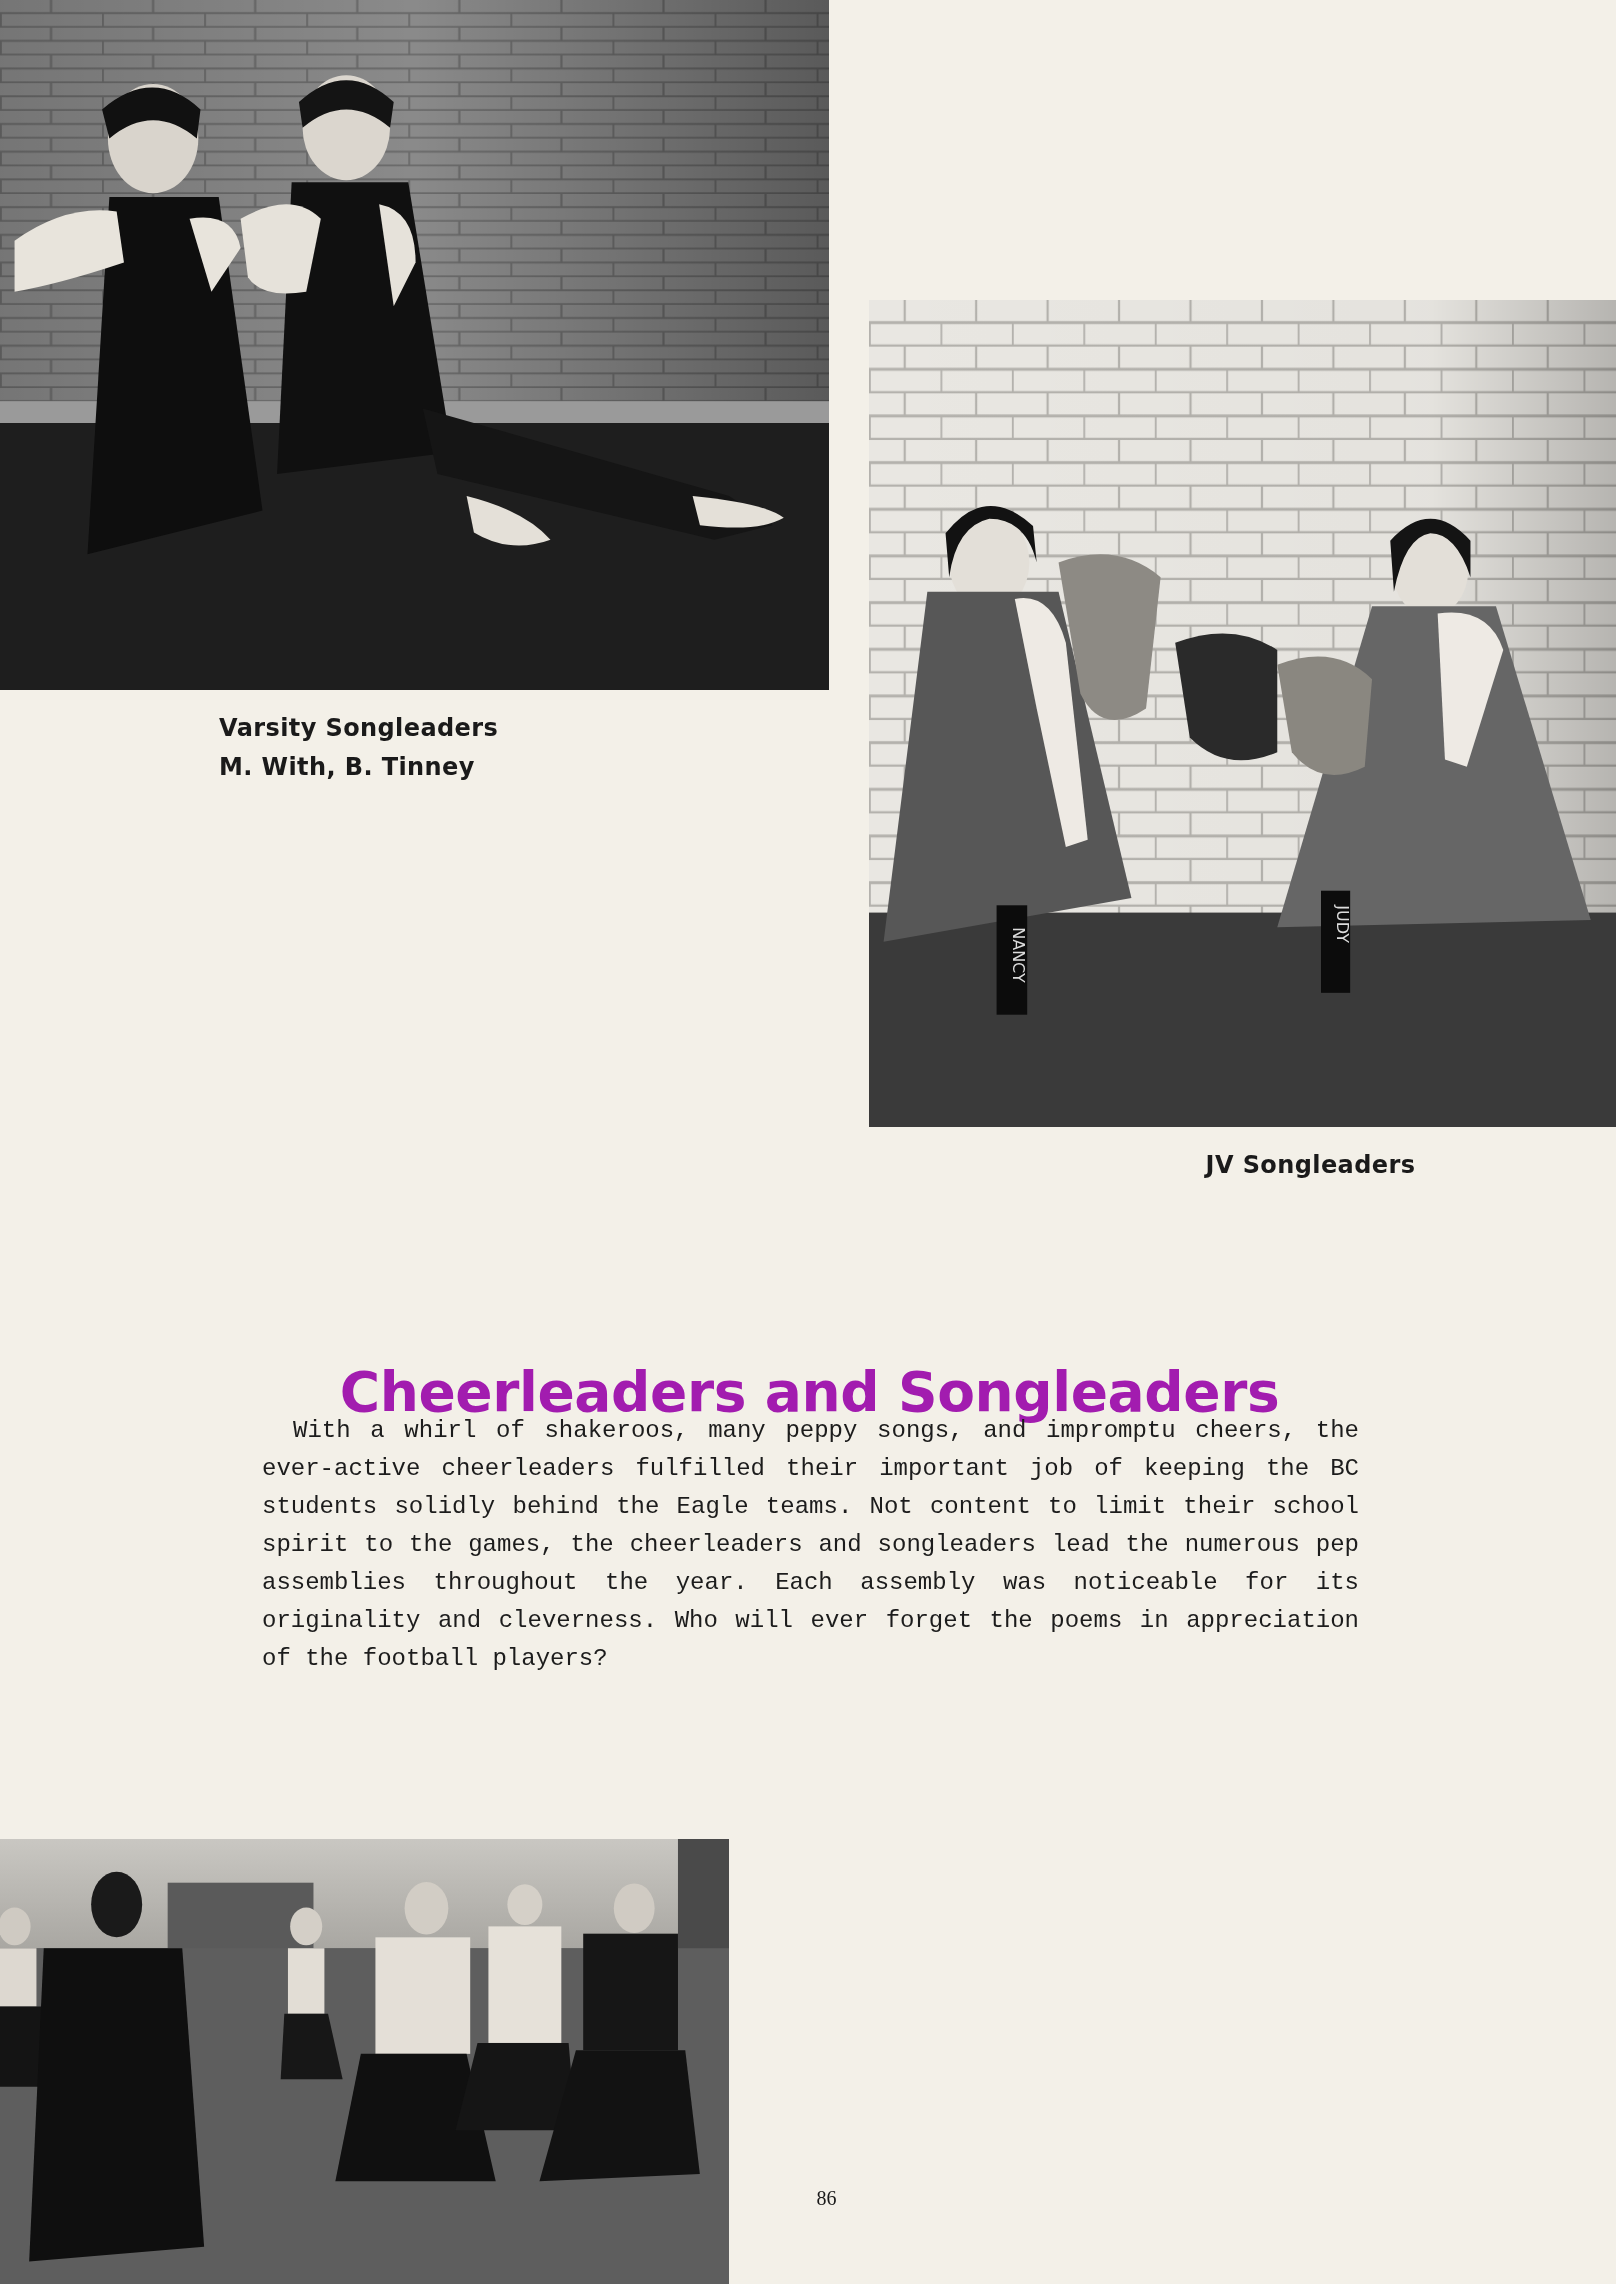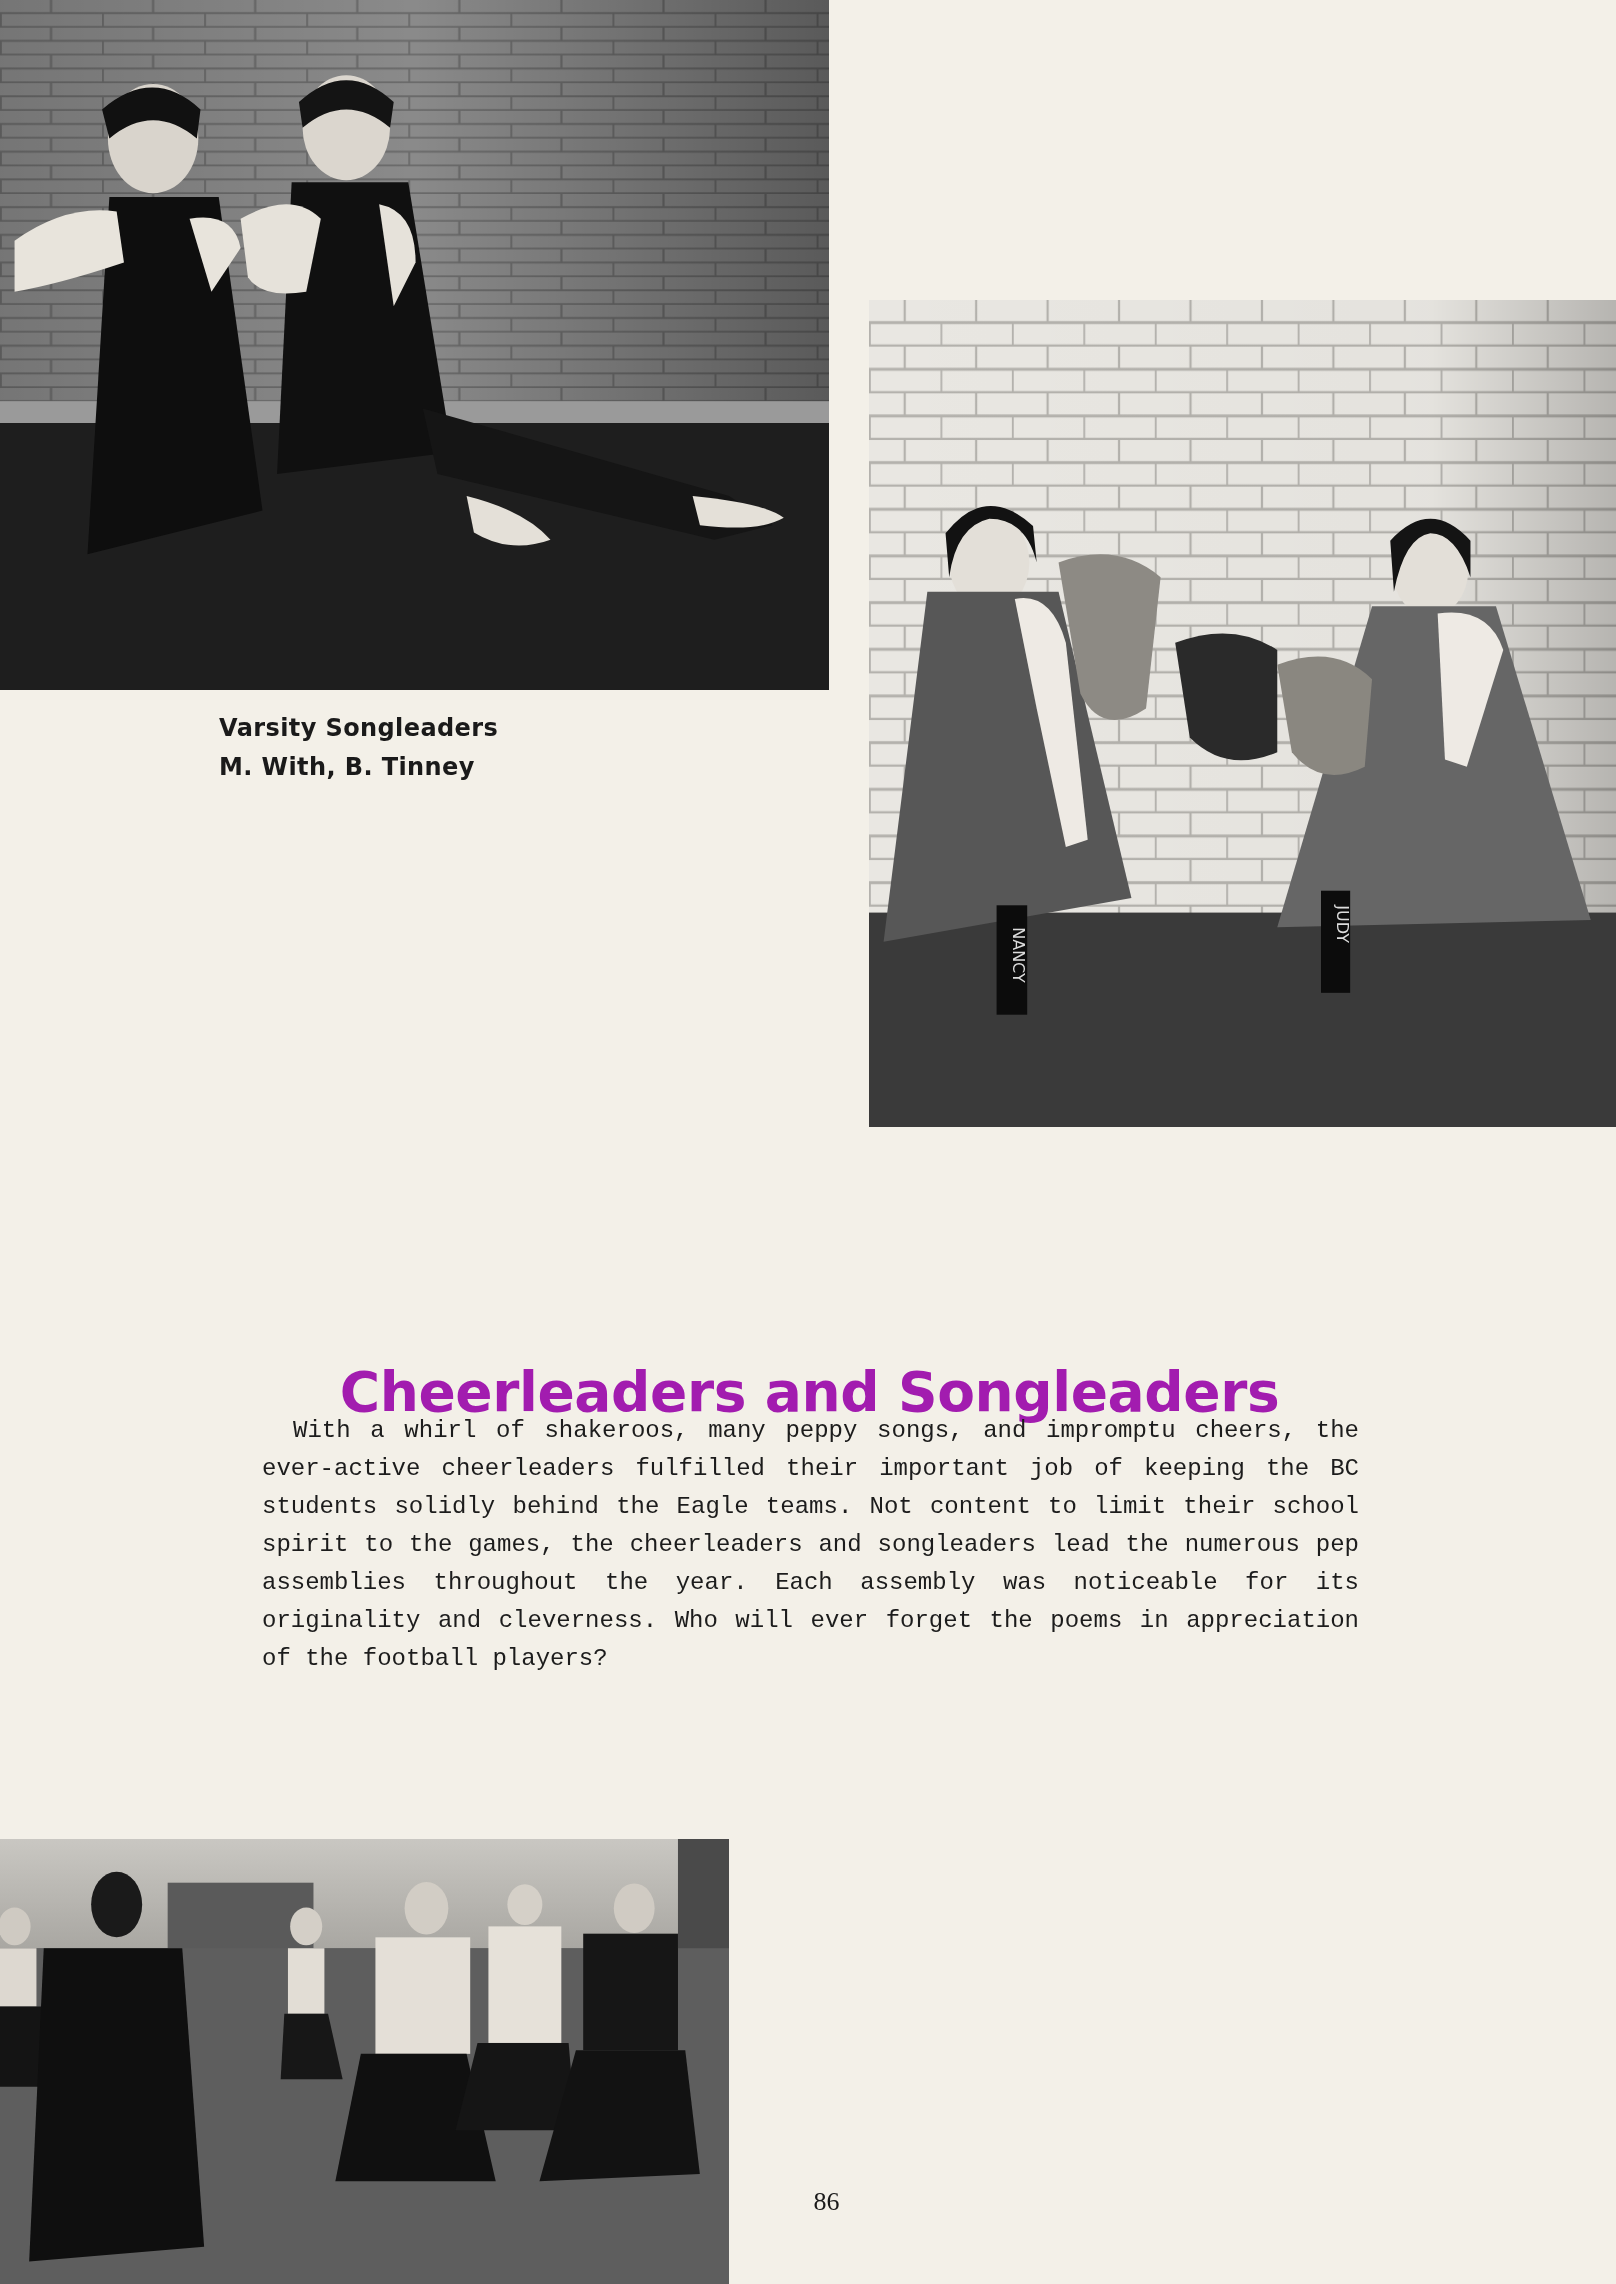--- a/index.html
+++ b/index.html
@@ -32,21 +32,21 @@
   }
   #article-body {
     position: absolute; left: 262px; top: 1412px; width: 1097px;
     font-family: Liberation Mono, monospace; font-size: 24px; line-height: 38px;
     color: #1c1c1c; text-align: justify;
   }
   #article-body p { margin: 0 0 12.4px 0; text-indent: 31px; }
 
   #page-number {
     position: absolute; left: 806px; top: 2187px; width: 41px; text-align: center;
-    font-family: "Liberation Serif", serif; font-size: 26px; color: #1a1a1a;
+    font-family: "Liberation Serif", serif; font-size: 20px; color: #1a1a1a;
   }
 </style>
 </head>
 <body>
 
 <div class="photo" id="photo-varsity">
   <svg viewBox="0 0 1137 946" preserveAspectRatio="none">
     <defs>
       <pattern id="brick1" width="140" height="38" patternUnits="userSpaceOnUse">
         <rect width="140" height="38" fill="#8a8a8a"></rect>
@@ -126,20 +126,21 @@
       <path d="M780 430 Q850 420 870 480 L820 640 L790 630 Z" fill="#eeeae4"></path>
       <path d="M420 470 Q500 440 560 480 L560 620 Q490 650 440 600 Z" fill="#2a2a2a"></path>
       <path d="M560 500 Q640 470 690 520 L680 640 Q620 670 580 620 Z" fill="#8a8780"></path>
       <rect x="620" y="810" width="40" height="140" fill="#0c0c0c"></rect>
       <text x="642" y="830" font-size="22" fill="#dcdcdc" transform="rotate(90 642 830)" font-family="DejaVu Sans, sans-serif">JUDY</text>
     </g>
   </svg>
 </div>
 
 <div class="caption" id="caption-jv">
+  <span class="line1">JV Songleaders</span>
 </div>
 
 <h1 id="page-title">Cheerleaders and Songleaders</h1>
 
 <div id="article-body">
   <p>With a whirl of shakeroos, many peppy songs, and impromptu cheers, the ever-active cheerleaders fulfilled their important job of keeping the BC students solidly behind the Eagle teams.  Not content to limit their school spirit to the games, the cheerleaders and songleaders lead the numerous pep assemblies throughout the year.  Each assembly was noticeable for its originality and cleverness.  Who will ever forget the poems in appreciation of the football players?</p>
 </div>
 
 <div class="photo" id="photo-cheer">
   <svg viewBox="0 0 1000 611" preserveAspectRatio="none">

